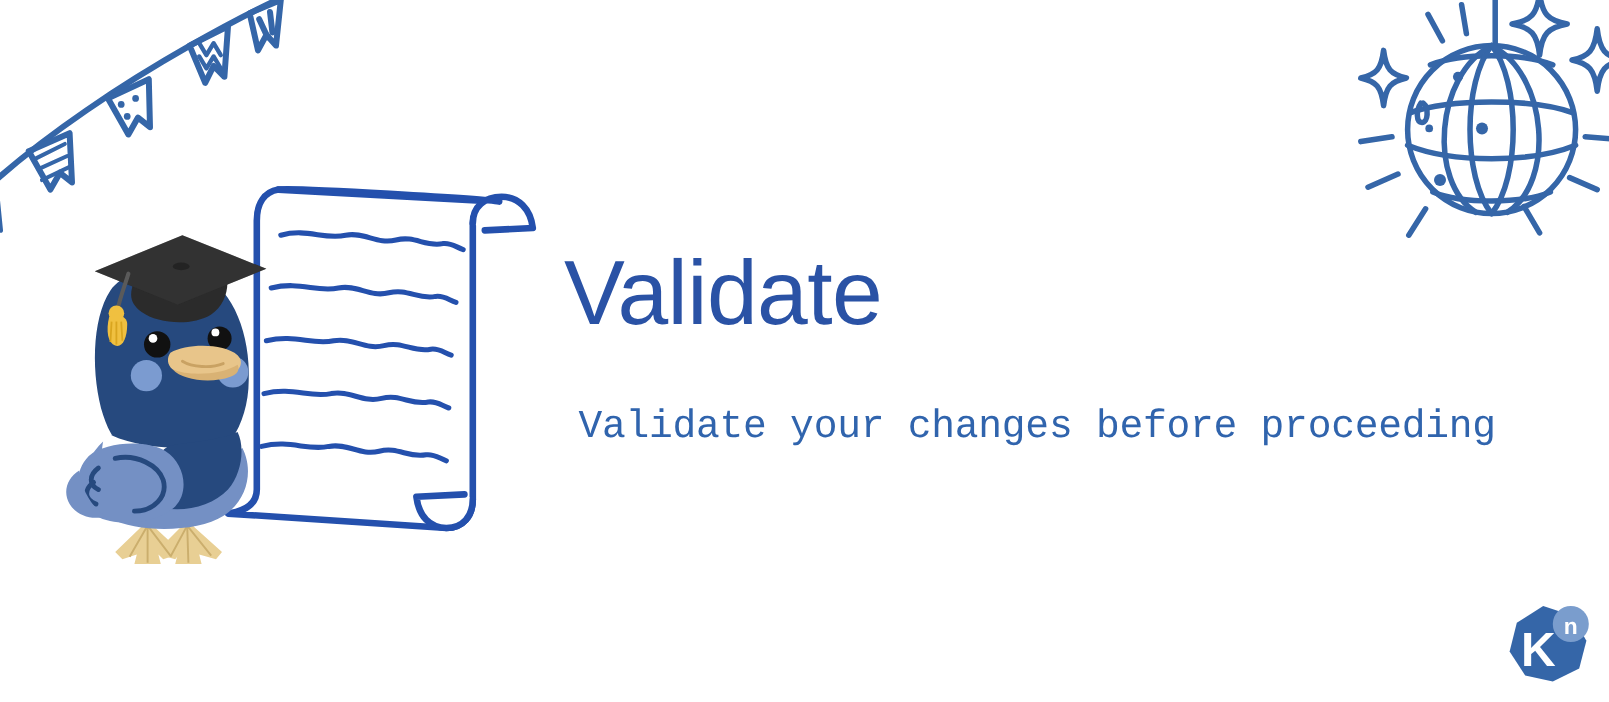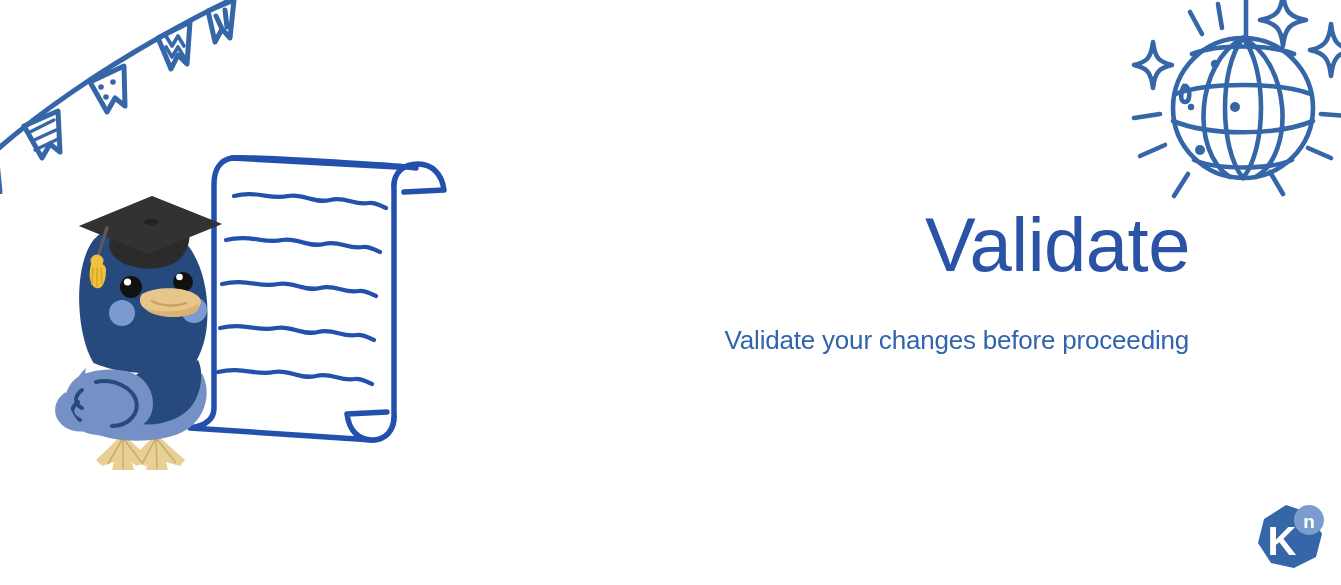--- a/index.html
+++ b/index.html
@@ -30,37 +30,37 @@
   #discoball-art { left: 1118px; top: -10px; width: 235px; height: 235px; }
   #scroll-art    { left: 176px; top: 138px;  width: 290px; height: 320px; }
   #bird-art      { left: 52px;  top: 182px;  width: 190px; height: 290px; }
 
   
   .text-block {
     position: absolute;
     left: 470px;
     top: 205px;
     width: 720px;
-    text-align: right;
+    text-align: left;
   }
   .title {
     margin: 0;
     font-family: "Liberation Sans", sans-serif;
     font-size: 76px;
     font-weight: 400;
     line-height: 1.05;
     letter-spacing: -0.5px;
     color: #2a52a5;
     white-space: nowrap;
   }
   .subtitle {
-    margin: 1px;
+    margin: 12px;
     padding-top: 40px;
-    font-family: Liberation Sans, sans-serif;
-    font-size: 26px;
+    font-family: Liberation Mono, monospace;
+    font-size: 33px;
     font-weight: 400;
     line-height: 1.15;
     letter-spacing: -0.2px;
     color: #3064ad;
     white-space: nowrap;
   }
 
   
   .logo-badge {
     position: absolute;

